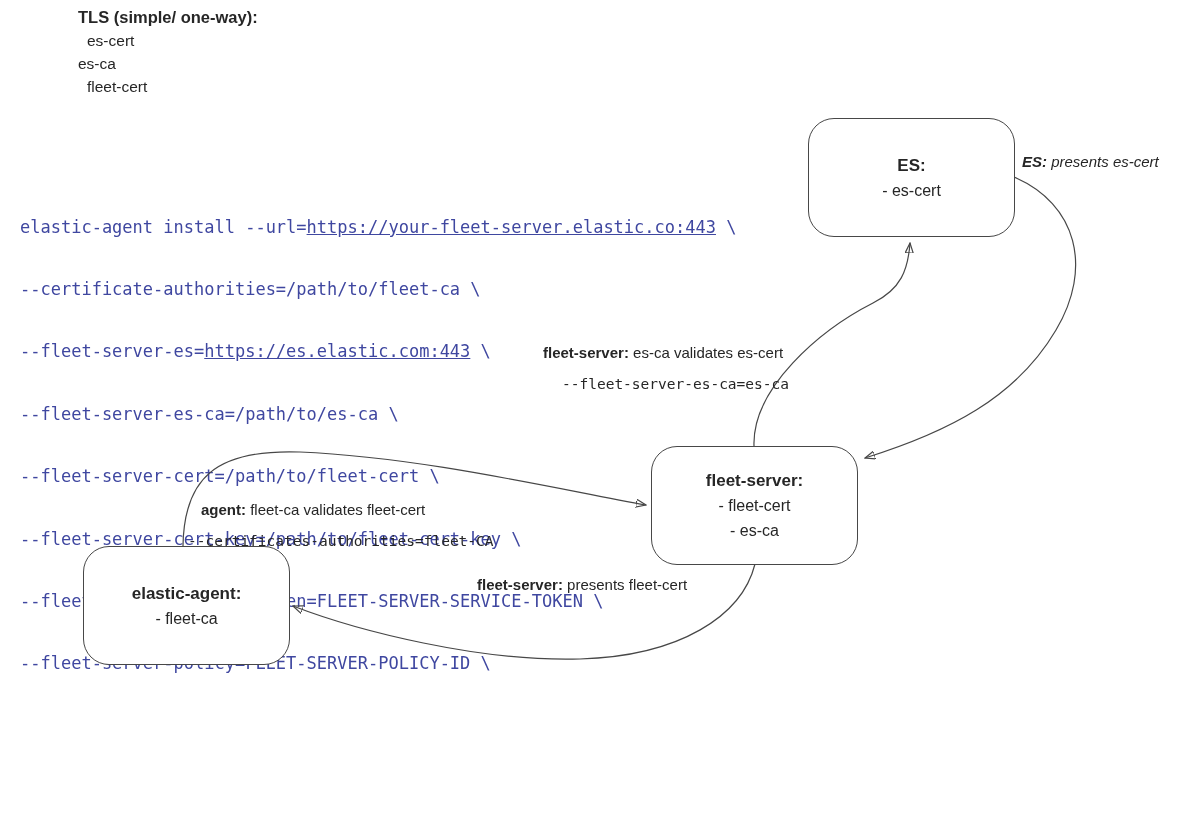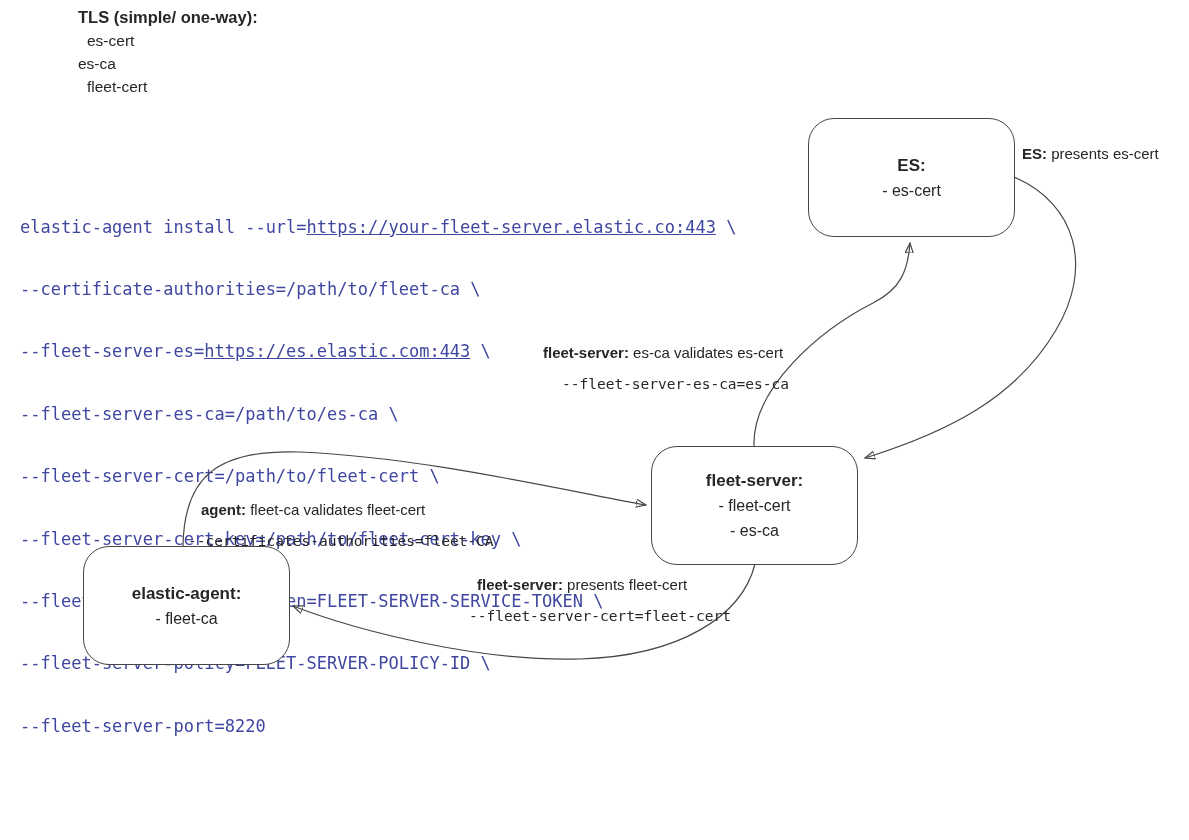--- a/index.html
+++ b/index.html
@@ -43,21 +43,21 @@
   .node-title{font-weight:700;font-size:17px;line-height:25px;}
   .node-line{font-size:16px;line-height:25px;}
 
   
   .edge-label{position:absolute;font-size:15px;line-height:18.5px;white-space:nowrap;}
   .edge-label b{font-weight:700;}
   .edge-label .mono{
     font-family:"DejaVu Sans Mono", monospace;
     font-size:14.5px;line-height:19px;margin-top:12px;
   }
-  .lbl-es-presents{left:1022px;top:145px;}
+  .lbl-es-presents{left:1022px;top:153px;font-style:italic;}
   .lbl-fleet-validates{left:543px;top:344px;}
   .lbl-fleet-validates .mono{margin-left:19px;}
   .lbl-agent-validates{left:188px;top:501px;}
   .lbl-agent-validates .line1{margin-left:13px;}
   .lbl-fleet-presents{left:469px;top:576px;}
   .lbl-fleet-presents .line1{margin-left:8px;}
 </style>
 </head>
 <body>
 
@@ -72,21 +72,20 @@
 
   <div class="command">
     <div><span>elastic-agent install --url=</span><span class="u">https://your-fleet-server.elastic.co:443</span><span> \</span></div>
     <div><span>--certificate-authorities=/path/to/fleet-ca \</span></div>
     <div><span>--fleet-server-es=</span><span class="u">https://es.elastic.com:443</span><span> \</span></div>
     <div><span>--fleet-server-es-ca=/path/to/es-ca \</span></div>
     <div><span>--fleet-server-cert=/path/to/fleet-cert \</span></div>
     <div><span>--fleet-server-cert-key=/path/to/fleet-cert-key \</span></div>
     <div><span>--fleet-server-service-token=FLEET-SERVER-SERVICE-TOKEN \</span></div>
     <div><span>--fleet-server-policy=FLEET-SERVER-POLICY-ID \</span></div>
-    <div><span>--fleet-server-port=8220</span></div>
   </div>
 
   <svg class="edges" width="1189" height="840" viewBox="0 0 1189 840">
     <defs>
       <marker id="arrow" markerUnits="userSpaceOnUse" markerWidth="11" markerHeight="9" viewBox="0 0 11 9" refX="10" refY="4.5" orient="auto">
         <path d="M0,0.5 L10,4.5 L0,8.5 z" fill="#474747" stroke="none"></path>
       </marker>
     </defs>
     <path d="M 754 446 C 752 388 820 330 873 303 C 901 289 908 270 910 243" marker-end="url(#arrow)"></path>
     <path d="M 1014 177 C 1077 204 1093 268 1056 330 C 1016 398 948 432 865 458" marker-end="url(#arrow)"></path>
@@ -119,16 +118,15 @@
     <div class="mono">--fleet-server-es-ca=es-ca</div>
   </div>
 
   <div class="edge-label lbl-agent-validates">
     <div class="line1"><b>agent:</b><span> fleet-ca validates fleet-cert</span></div>
     <div class="mono">--certificates-authorities=fleet-CA</div>
   </div>
 
   <div class="edge-label lbl-fleet-presents">
     <div class="line1"><b>fleet-server:</b><span> presents fleet-cert</span></div>
-    <div class="mono">--fleet-server-cert=fleet-cert</div>
   </div>
 
 </div>
 
 </body></html>

